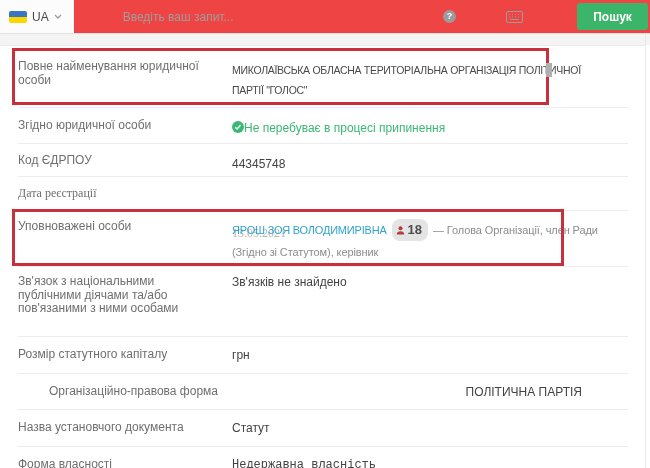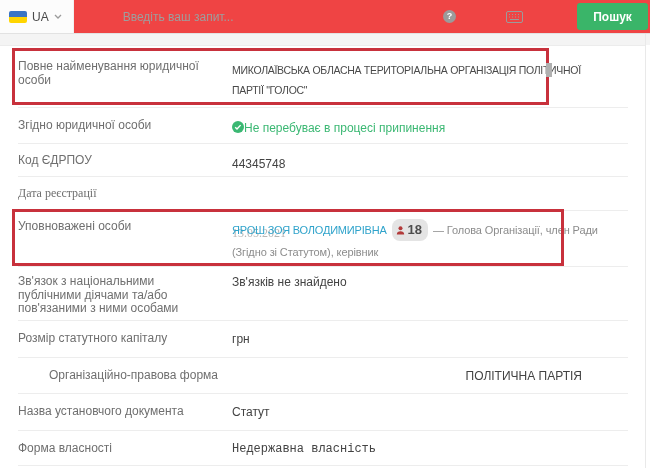--- a/index.html
+++ b/index.html
@@ -57,21 +57,21 @@
     font-size:12px;line-height:13.5px;color:#6f6f6f;
   }
   .value{width:350px;font-size:12px;line-height:20px;color:#434343;}
   .caps{font-size:10.5px;letter-spacing:-0.3px;color:#4a4a4a;}
   .nowrap{white-space:nowrap;}
   .r1{height:62px;padding-top:14px;}
   .r2{height:36px;padding-top:11px;}
   .r3{height:33px;padding-top:10px;}
   .r4{height:34px;padding-top:10px;font-family:Liberation Serif, serif;}
   .r5{height:56px;padding-top:9px;}
-  .r6{height:54px;padding-top:8px;}
+  .r6{height:70px;padding-top:8px;}
   .r7{height:37px;padding-top:11px;}
   .r8{height:36px;padding-top:11px;text-align:right;}
   .r9{height:37px;padding-top:11px;}
   .r10{height:35px;padding-top:11px;}
   .status-line{display:inline-flex;align-items:flex-start;gap:0;color:#3bb873;line-height:14px;}
   .muted{color:#b7b7b7;margin-top:36px;}
   .person-link{color:#2fa3cb;text-decoration:none;font-size:11px;letter-spacing:-0.2px;cursor:pointer;}
   .role{color:#8c8c8c;font-size:11px;letter-spacing:-0.1px;}
   .badge{
     display:inline-flex;align-items:center;gap:3px;vertical-align:middle;

